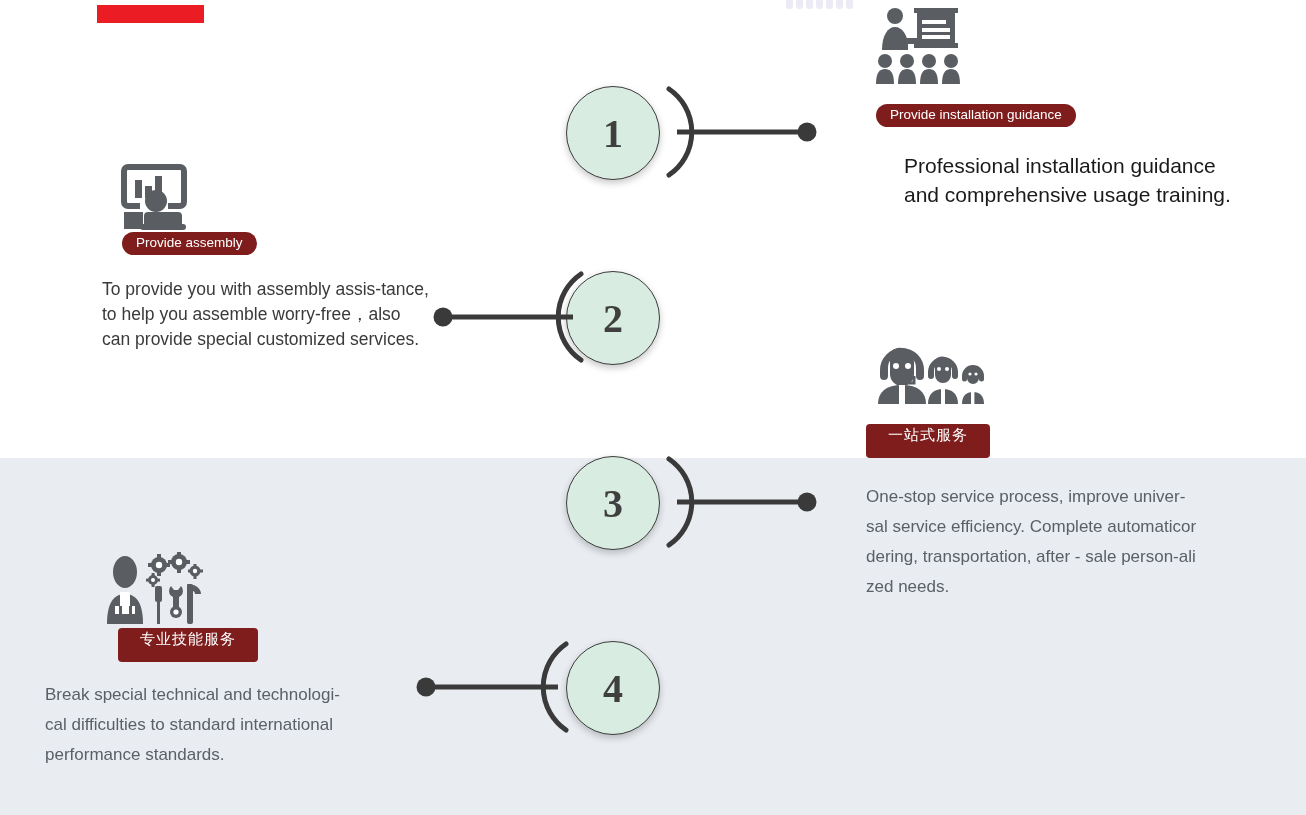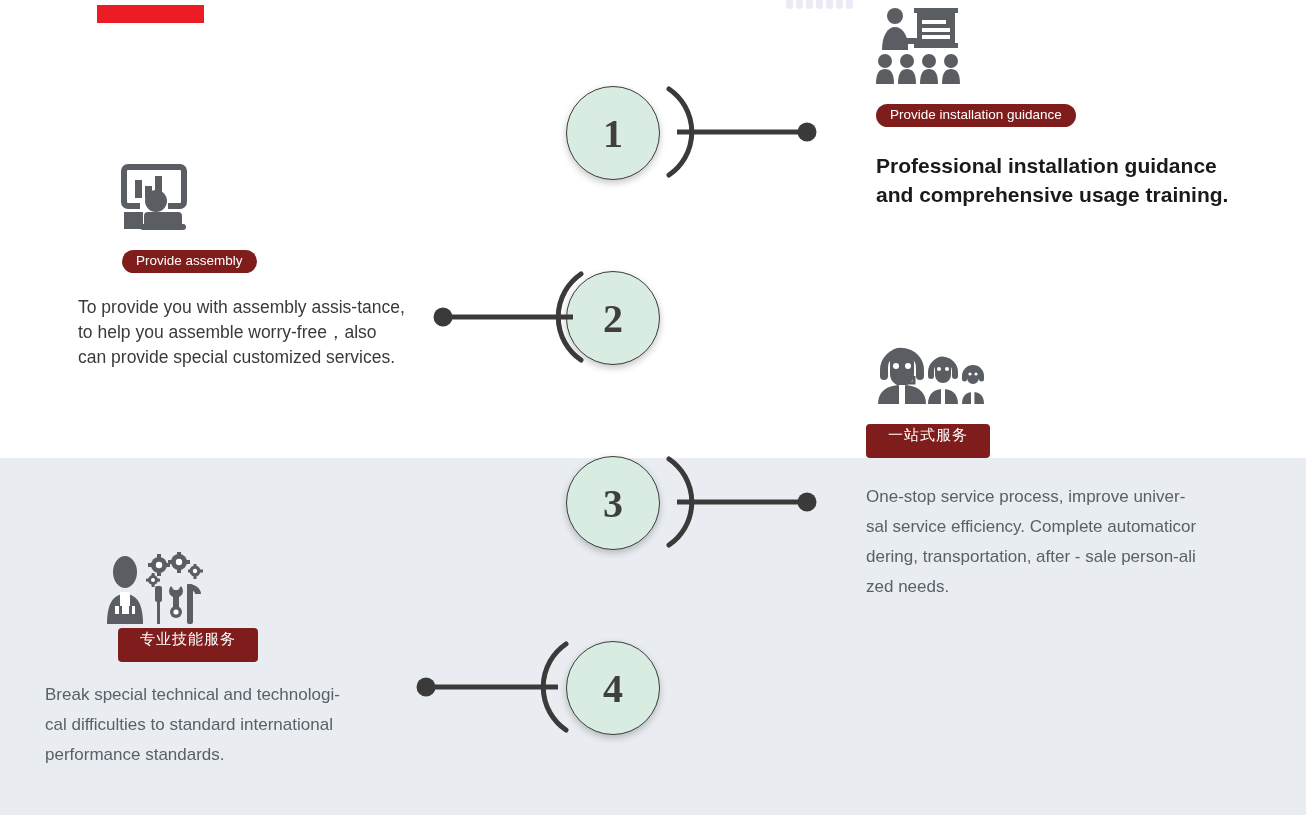--- a/index.html
+++ b/index.html
@@ -52,31 +52,31 @@
     display:inline-block;background:#7f1d1d;color:#ffffff;
     border-radius:14px;padding:3px 14px 4px 14px;
     font-size:13.5px;line-height:16px;white-space:nowrap;
   }
   .pill.cn{font-size:15px;padding:3px 22px 15px 22px;border-radius:4px;letter-spacing:1px;}
   .body-txt{
     color:#3a3a3a;font-size:17.5px;line-height:25px;white-space:pre-line;
   }
   .body-txt.loose{color:#5a6068;font-size:17px;line-height:30px;}
   .head-txt{
-    color:#1a1a1a;font-size:21px;line-height:29px;font-weight:bold;white-space:pre-line;
+    color:#1a1a1a;font-size:21px;line-height:29px;font-weight:normal;white-space:pre-line;margin-left:28px;
   }
 
   
   .b1{left:876px;top:6px;}
   .b1 .pill{margin-top:20px;}
   .b1 .head-txt{margin-top:24px;}
   .b2{left:78px;top:160px;text-align:left;}
   .b2 .icon-wrap{margin-left:40px;}
-  .b2 .pill{margin-top:18px;margin-left:44px;}
-  .b2 .body-txt{margin-top:22px;}
+  .b2 .pill{margin-left:44px;}
+  .b2 .body-txt{margin-top:22px;margin-left:24px;}
   .b3{left:866px;top:340px;}
   .b3 .pill{margin-top:20px;}
   .b3 .body-txt{margin-top:24px;}
   .b4{left:45px;top:552px;}
   .b4 .icon-wrap{margin-left:58px;}
   .b4 .pill{margin-top:4px;margin-left:73px;}
   .b4 .body-txt{margin-top:18px;}
 </style>
 </head>
 <body>

